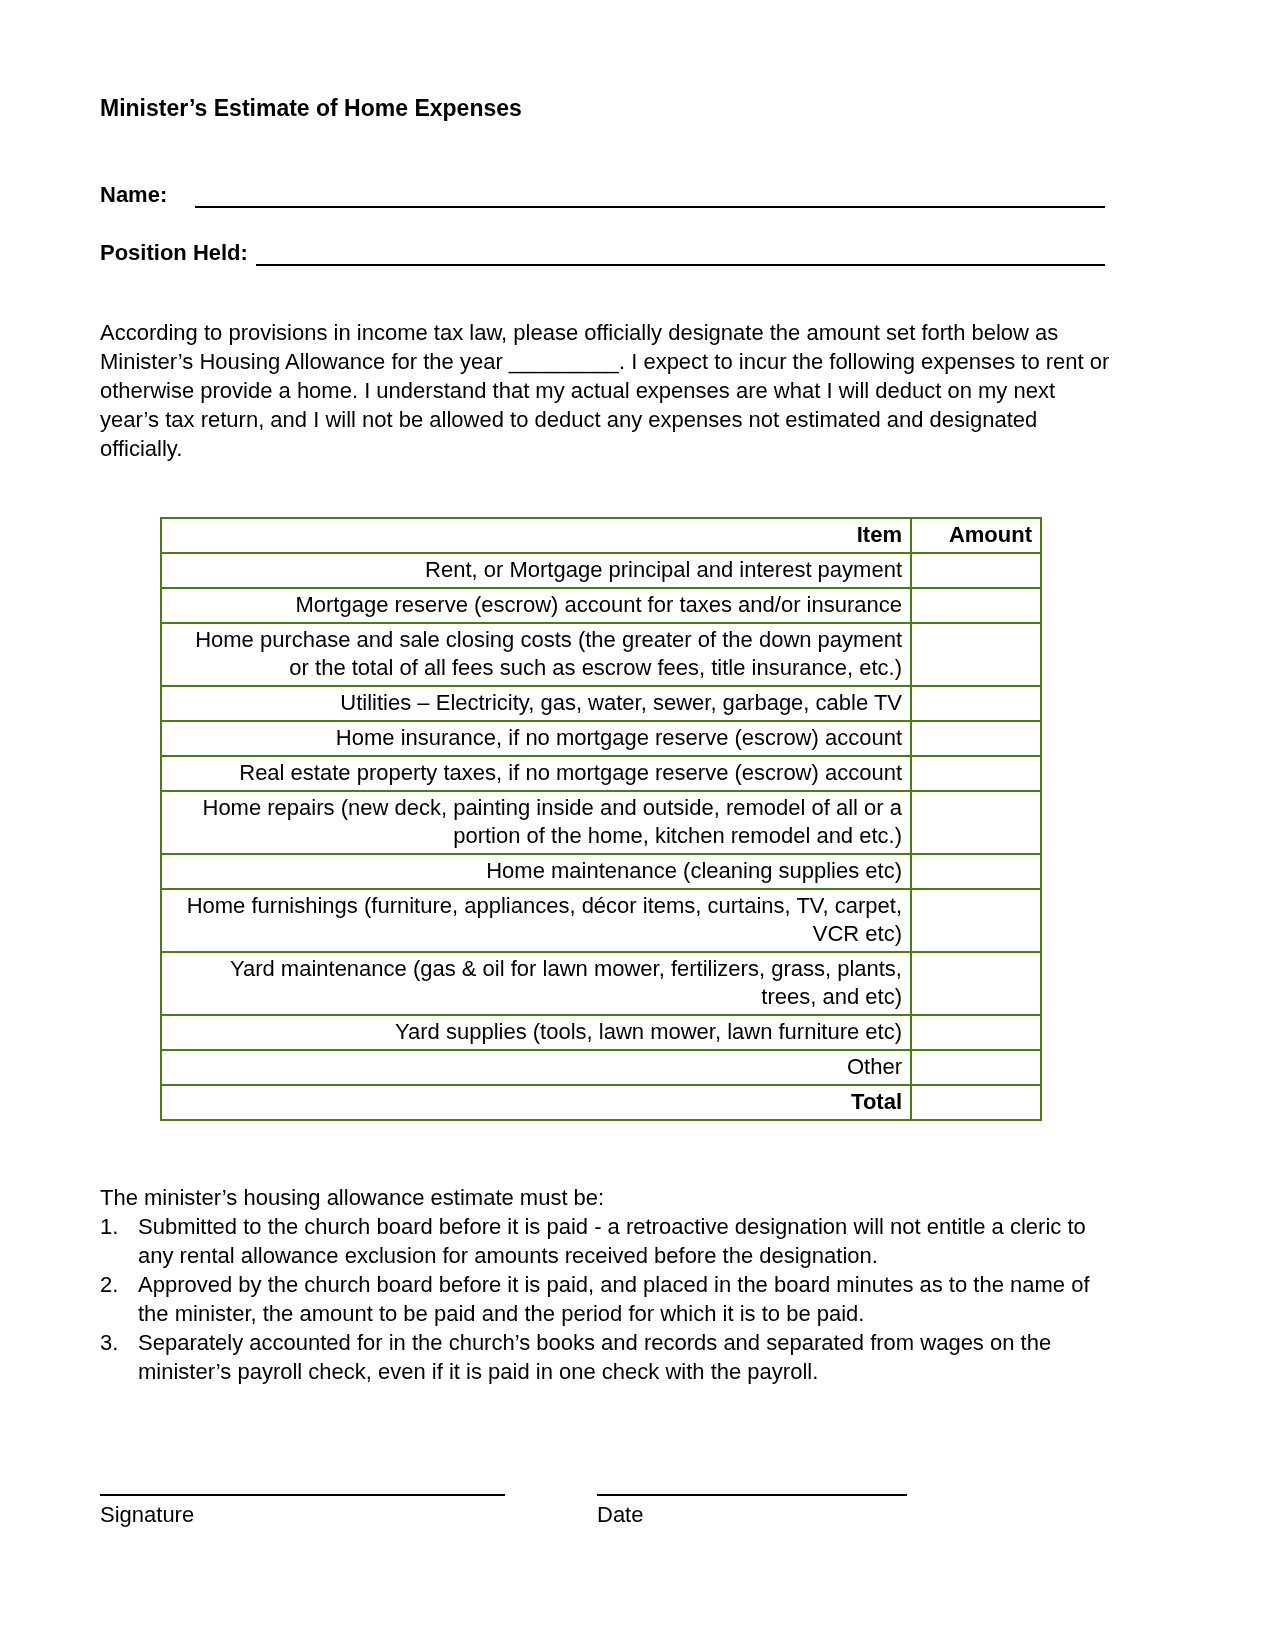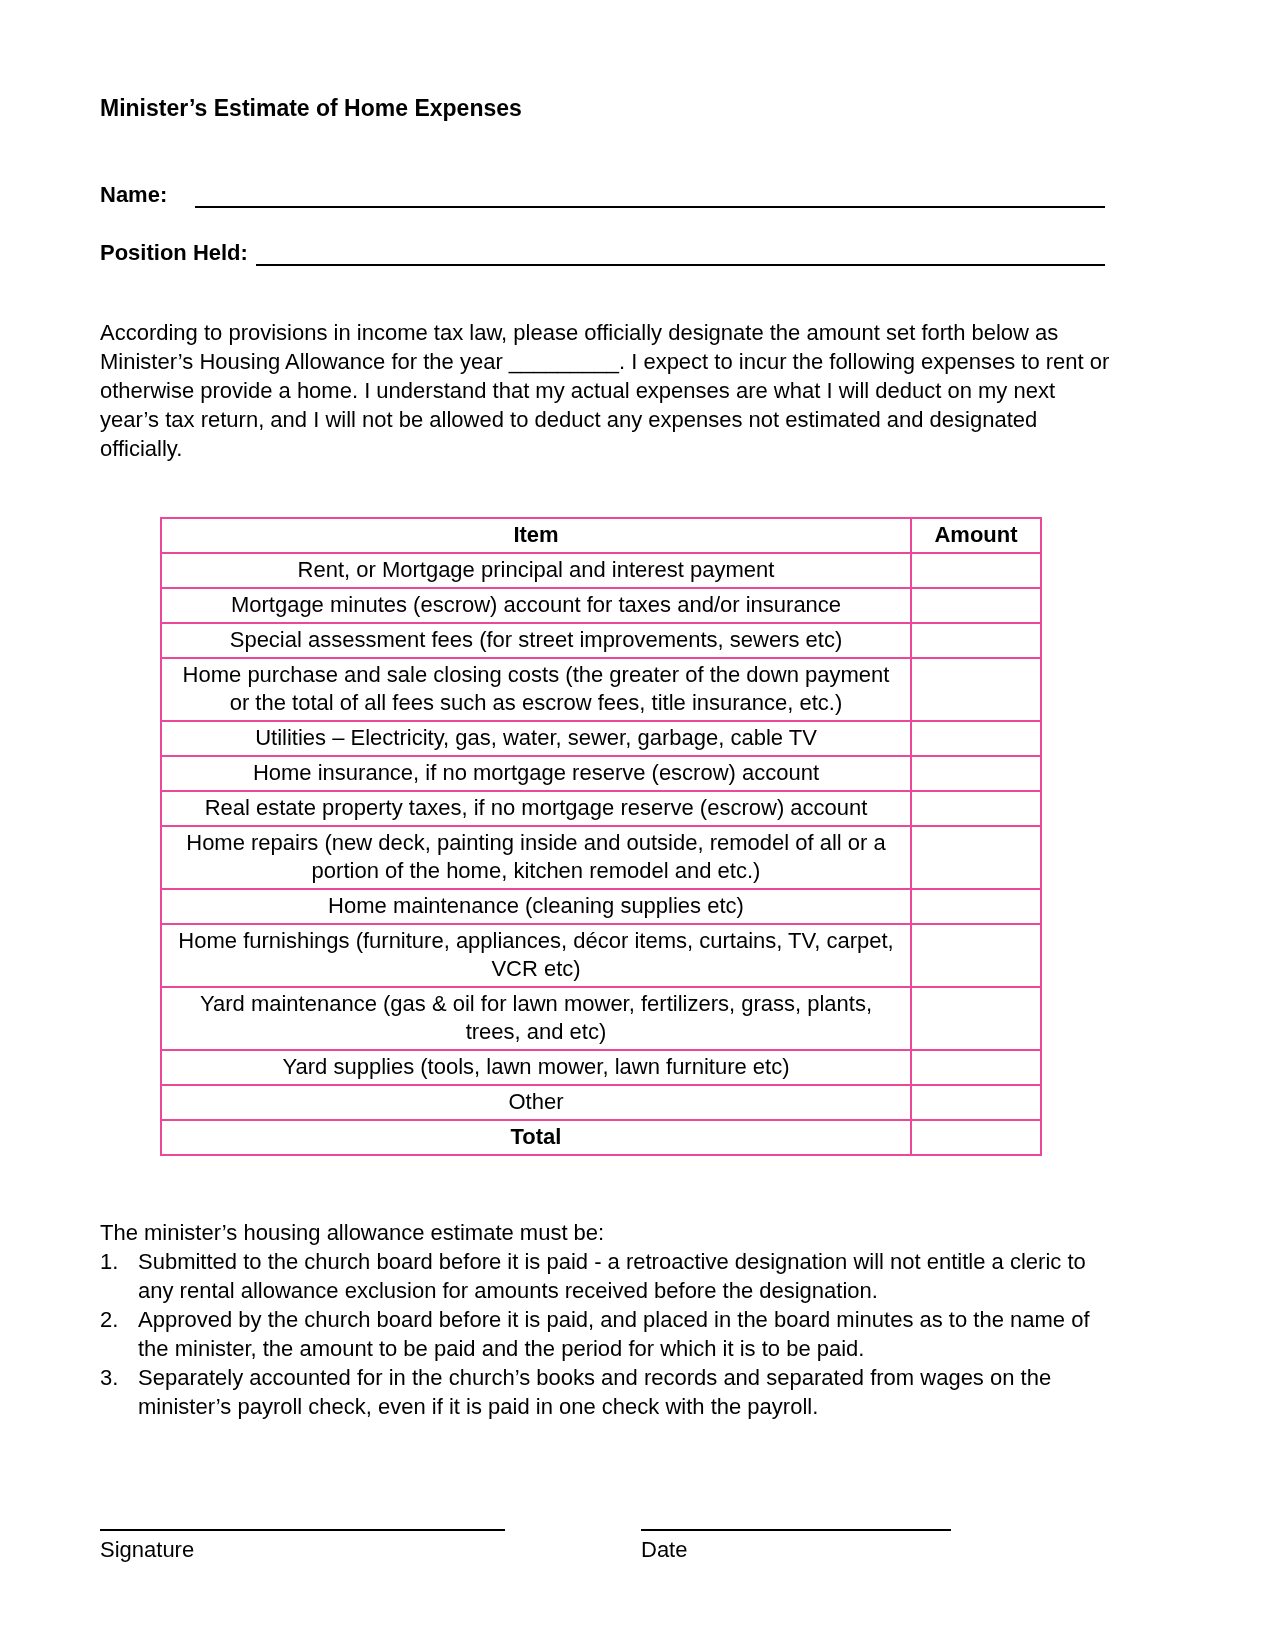--- a/index.html
+++ b/index.html
@@ -24,40 +24,40 @@
 
   .intro { width: 1012px; line-height: 29px; margin-bottom: 54px; }
 
   table.expenses {
     border-collapse: collapse;
     margin-left: 60px;
     width: 880px;
     table-layout: fixed;
   }
   table.expenses th, table.expenses td {
-    border: 2px solid #ec4899;
+    border: 2px solid #4d7c0f;
     padding: 2px 8px 3px 8px;
-    text-align: center;
+    text-align: right;
     vertical-align: top;
     line-height: 28px;
     font-size: 22px;
     margin-left: 10px;
   }
   table.expenses th { font-weight: bold; }
   col.item-col { width: 750px; }
   col.amount-col { width: 130px; }
   tr.total-row td { font-weight: bold; }
 
   .requirements { margin-top: 62px; width: 1010px; line-height: 29px; }
   .req-heading { margin-bottom: 0px; }
   .req-item { display: flex; }
   .req-num { width: 38px; flex: none; }
   .req-text { flex: 1; }
 
-  .sign-block { margin-top: 88px; display: flex; gap: 44px; }
+  .sign-block { margin-top: 88px; display: flex; }
   .sign-col { display: flex; flex-direction: column; }
   .sign-col.signature { width: 405px; margin-right: 92px; }
   .sign-col.date { width: 310px; }
   .sign-line { border-bottom: 2px solid #000; height: 22px; }
   .sign-label { margin-top: 6px; }
 </style>
 </head>
 <body>
 
 <div class="page">
@@ -86,25 +86,21 @@
         <th>Item</th>
         <th>Amount</th>
       </tr>
     </thead>
     <tbody>
       <tr>
         <td>Rent, or Mortgage principal and interest payment</td>
         <td></td>
       </tr>
       <tr>
-        <td>Mortgage minutes (escrow) account for taxes and/or insurance</td>
-        <td></td>
-      </tr>
-      <tr>
-        <td>Special assessment fees (for street improvements, sewers etc)</td>
+        <td>Mortgage reserve (escrow) account for taxes and/or insurance</td>
         <td></td>
       </tr>
       <tr>
         <td>Home purchase and sale closing costs (the greater of the down payment or the total of all fees such as escrow fees, title insurance, etc.)</td>
         <td></td>
       </tr>
       <tr>
         <td>Utilities – Electricity, gas, water, sewer, garbage, cable TV</td>
         <td></td>
       </tr>

